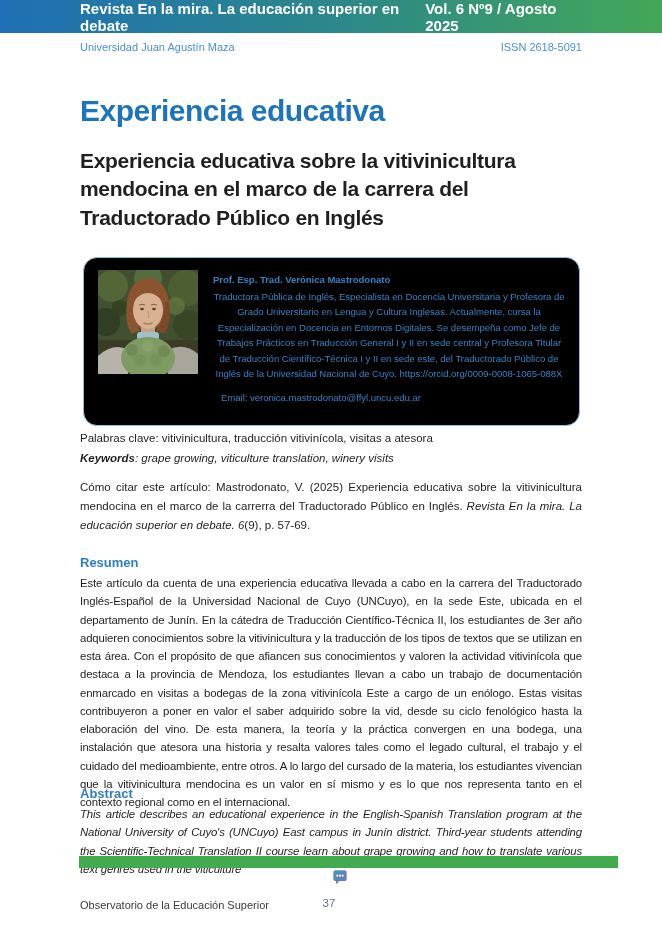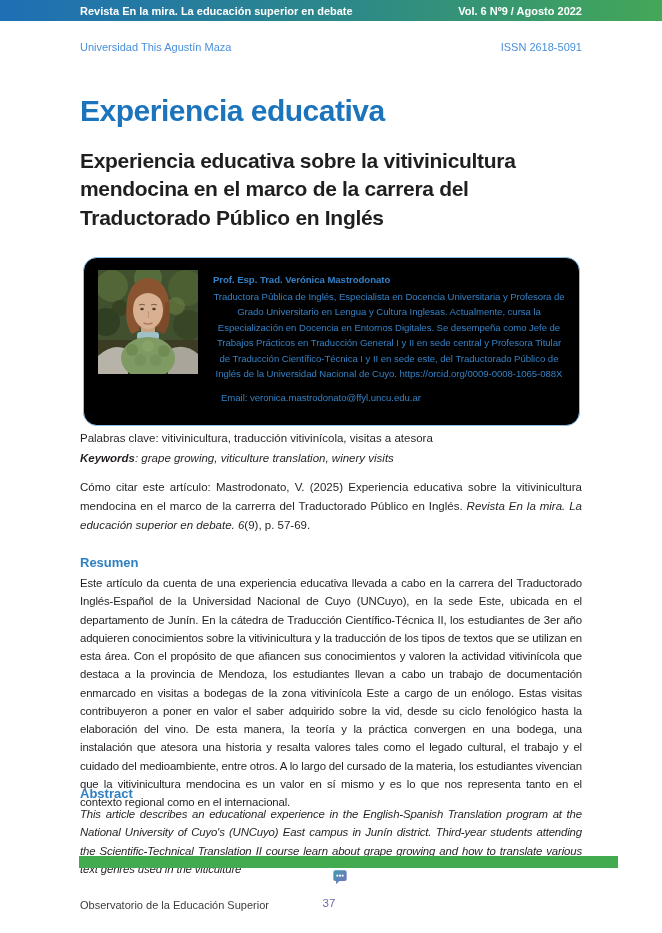--- a/index.html
+++ b/index.html
@@ -3,24 +3,24 @@
 <meta charset="utf-8">
 <style>
   html,body{margin:0;padding:0;background:#e9e9e9;}
   .page{
     position:relative;width:662px;height:933px;background:#ffffff;
     font-family:"Liberation Sans", sans-serif;overflow:hidden;margin:0 auto;
     color:#231f20;
   }
   
   .topbar{
-    position:absolute;top:0;left:0;width:662px;height:21px;box-sizing:border-box;
+    position:absolute;top:0;left:0;width:662px;height:33px;box-sizing:border-box;
     background:linear-gradient(90deg,#1e6fb5 0%,#2d8a86 55%,#44a757 100%);
     display:flex;justify-content:space-between;align-items:center;
-    padding:0 80px;color:#ffffff;font-size:11px;font-weight:bold;
+    padding:0 80px;color:#ffffff;font-size:15px;font-weight:bold;
   }
   .subheader{
     position:absolute;top:41px;left:80px;width:502px;
     display:flex;justify-content:space-between;align-items:center;
     color:#4a90d9;font-size:11px;
   }
   
   .section-label{
     position:absolute;top:94px;left:80px;width:502px;margin:0;
     color:#1b74bc;font-size:30px;font-weight:bold;letter-spacing:-0.5px;
@@ -62,25 +62,25 @@
   .pagenum{position:absolute;top:897px;left:317px;width:24px;text-align:center;
     font-size:11.5px;color:#6868b8;}
 </style>
 </head>
 <body>
 
 <div class="page">
 
   <header class="topbar">
     <span>Revista En la mira. La educación superior en debate</span>
-    <span>Vol. 6 Nº9 / Agosto 2022</span>
+    <span>Vol. 6 Nº9 / Agosto 2025</span>
   </header>
 
   <div class="subheader">
-    <span>Universidad This Agustín Maza</span>
+    <span>Universidad Juan Agustín Maza</span>
     <span>ISSN 2618-5091</span>
   </div>
 
   <h1 class="section-label">Experiencia educativa</h1>
 
   <h2 class="article-title">Experiencia educativa sobre la vitivinicultura mendocina en el marco de la carrera del Traductorado Público en Inglés</h2>
 
   <section class="author-card">
     <div class="author-photo">
       <svg viewBox="0 0 100 104" preserveAspectRatio="none" aria-hidden="true">

